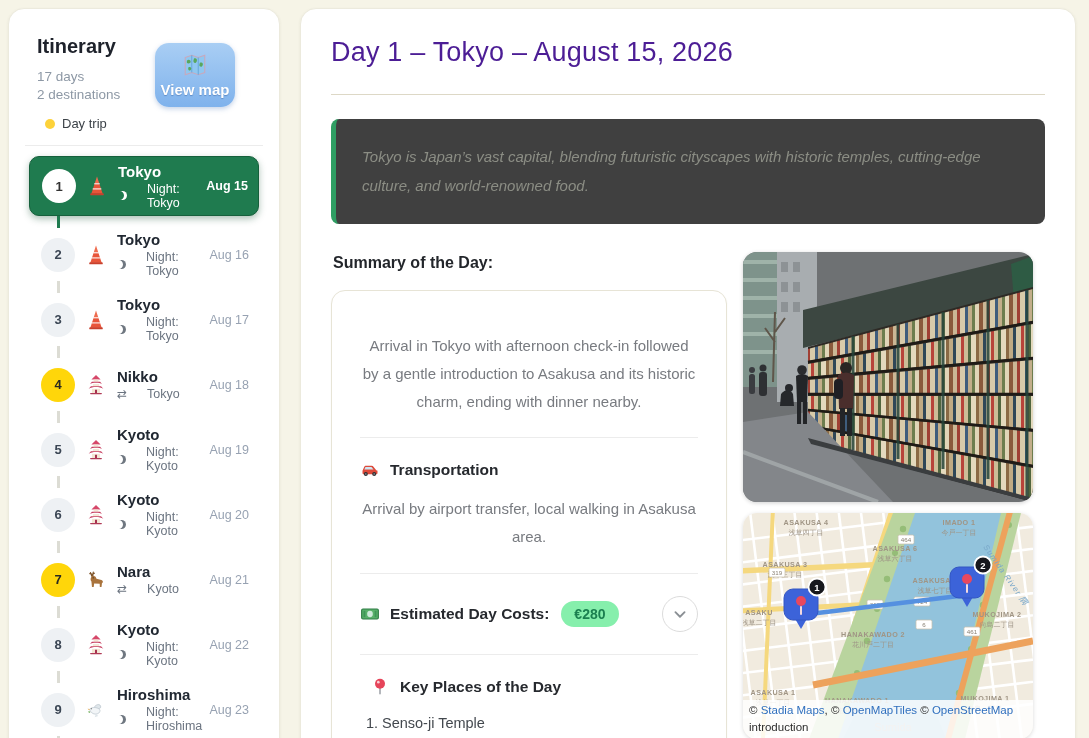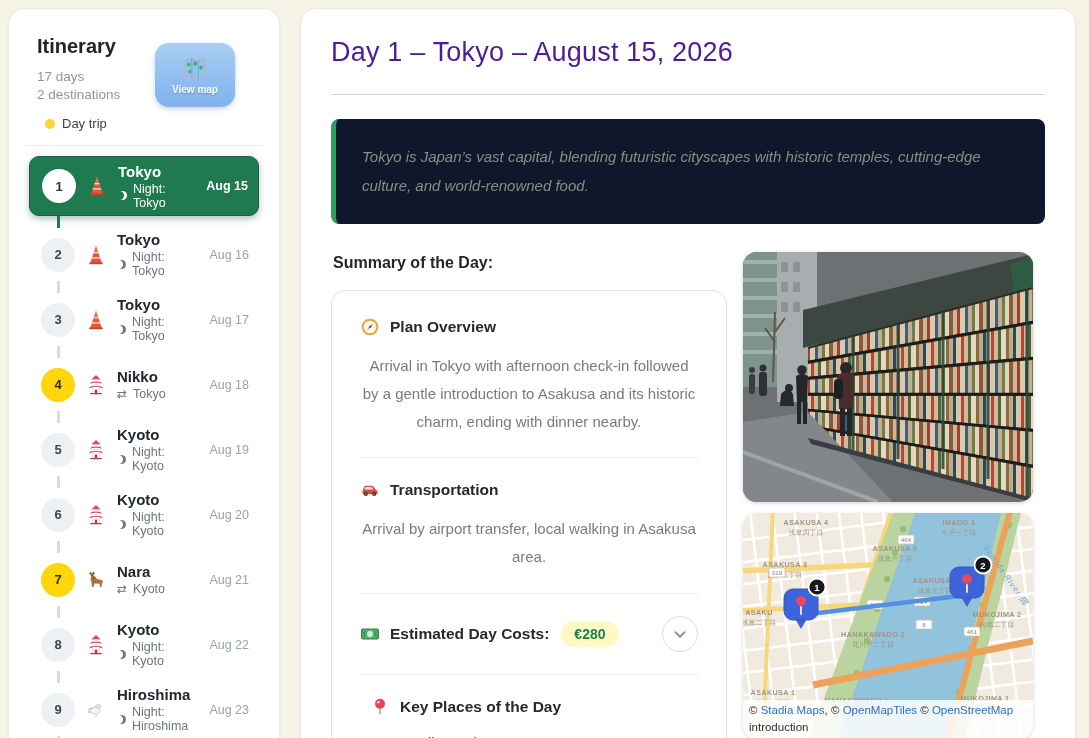--- a/index.html
+++ b/index.html
@@ -16,60 +16,60 @@
   .card { background:#fff; border:1px solid #eceadd; border-radius:16px; box-shadow:0 1px 3px rgba(80,75,40,.08); }
 
   
   .sidebar { position:absolute; left:8px; top:8px; width:272px; height:756px; padding:26px 20px 10px 20px; }
   .sb-head { position:relative; padding-left:8px; }
   .sb-title { font-size:20px; font-weight:700; color:#1e222b; }
   .sb-stats { margin-top:10px; font-size:13.5px; color:#8d98a5; line-height:1.35; }
   .view-map-btn { position:absolute; right:24px; top:8px; width:80px; height:64px; border:0; border-radius:14px;
     background:linear-gradient(180deg,#a9cef4,#7fb2ec); display:flex; flex-direction:column; align-items:center; justify-content:center;
     gap:3px; cursor:pointer; box-shadow:0 2px 5px rgba(90,130,190,.35); }
-  .view-map-btn .vm-label { color:#fff; font-weight:700; font-size:10px; text-shadow:0 1px 1px rgba(40,80,140,.4); }
+  .view-map-btn .vm-label { color:#fff; font-weight:700; font-size:15px; text-shadow:0 1px 1px rgba(40,80,140,.4); }
   .legend { display:flex; align-items:center; gap:7px; margin:12px 0 0 8px; font-size:13px; color:#3c4248; }
   .legend .dot { width:10px; height:10px; border-radius:50%; background:#fdd23a; }
   .sb-divider { border:0; border-top:1px solid #ececec; margin:14px -4px 10px -4px; }
 
   .dest-item { display:flex; align-items:center; gap:10px; padding:0 10px 0 12px; height:53px; border-radius:10px; cursor:pointer; }
   .dest-item.selected { background:#1f7b4f; height:60px; border:1px solid #16603c; box-shadow:0 3px 7px rgba(20,80,50,.35); }
   .num { width:34px; height:34px; border-radius:50%; background:#eef1f4; flex:none;
     display:flex; align-items:center; justify-content:center; font-size:13px; font-weight:700; color:#3b4654; }
   .dest-item.day-trip .num { background:#ffd60a; color:#2a2a20; }
   .dest-item.selected .num { background:#fff; color:#333; }
   .ci { width:22px; height:22px; flex:none; }
   .txt { flex:1; min-width:0; }
   .city { font-size:15px; font-weight:700; color:#212832; }
-  .sub { display:flex; align-items:center; gap:6px; font-size:12.5px; color:#6b7480; margin-top:2px; }
+  .sub { display:flex; align-items:center; gap:20px; font-size:12.5px; color:#6b7480; margin-top:2px; }
   .moon { width:9px; height:9px; border-radius:50%; box-shadow:inset -3px 0 0 0 #6f7780; flex:none; }
   .arrows { font-size:12px; color:#6b7480; }
   .dest-item.selected .city, .dest-item.selected .sub, .dest-item.selected .arrows { color:#fff; }
   .dest-item.selected .moon { box-shadow:inset -3px 0 0 0 #fff; }
   .date { margin-left:auto; font-size:12.5px; color:#97a2b2; white-space:nowrap; }
   .dest-item.selected .date { color:#fff; font-weight:700; }
   .connector { width:3px; height:12px; background:#dcdcd4; margin-left:28px; }
   .connector.green { background:#1f7b4f; }
 
   
   .main { position:absolute; left:300px; top:8px; width:776px; height:756px; padding:28px 30px; }
   .page-title { font-size:27px; font-weight:400; color:#4c1d95; letter-spacing:.2px; }
   .title-divider { border:0; border-top:1px solid #ddd8c6; margin:26px 0 0 0; }
-  .quote { margin-top:24px; background:#0f172a; border-left:5px solid #2f9e63; border-radius:8px;
+  .quote { margin-top:24px; background:#404040; border-left:5px solid #2f9e63; border-radius:8px;
     padding:24px 26px; font-style:italic; font-size:15px; color:#8b8d84; line-height:1.9; }
   .columns { display:flex; gap:16px; margin-top:28px; align-items:flex-start; }
   .left-col { flex:1; min-width:0; }
   .summary-heading { font-size:16px; font-weight:700; color:#23262b; margin:2px 0 18px 2px; }
   .summary-card { border:1px solid #e7e4d6; border-radius:14px; background:#fff; padding:26px 28px 24px 28px; box-shadow:0 1px 2px rgba(80,75,40,.05); }
   .section-title { display:flex; align-items:center; gap:10px; font-size:15.5px; font-weight:700; color:#26292e; }
   .si { width:20px; height:20px; flex:none; }
   .section-body { margin-top:15px; font-size:15px; color:#787b80; line-height:1.85;text-align:center; }
   .sec-div { border:0; border-top:1px solid #ececec; margin:22px 0; }
   .costs-row { display:flex; align-items:center; gap:12px;justify-content:center; }
-  .cost-badge { background:#fef9c3; color:#1b8050; font-weight:700; font-size:14px; border-radius:999px; padding:5px 13px; }
+  .cost-badge { background:#86efac; color:#1b8050; font-weight:700; font-size:14px; border-radius:999px; padding:5px 13px; }
   .chev-btn { margin-left:auto; width:36px; height:36px; border-radius:50%; background:#fff; border:1px solid #dcdcdc; cursor:pointer;
     display:flex; align-items:center; justify-content:center; }
   .places-title { padding-left:10px; }
   .places-list { margin:13px 0 2px 5px; padding-left:17px; font-size:14.5px; color:#43484e; line-height:1.85; }
 
   .right-col { width:302px; flex:none; }
   .photo-card { width:290px; height:250px; border-radius:14px; overflow:hidden; box-shadow:0 1px 4px rgba(0,0,0,.18); }
   .map-card { width:290px; height:226px; margin-top:11px; border-radius:14px; overflow:hidden; position:relative; box-shadow:0 1px 4px rgba(0,0,0,.15); }
   .map-attr { position:absolute; left:0; bottom:0; width:100%; background:rgba(255,255,255,.85);
     font-size:11.5px; line-height:1.5; padding:2px 6px 3px 6px; color:#2d2d2d; }
@@ -339,26 +339,20 @@
   <h1 class="page-title">Day 1 – Tokyo – August 15, 2026</h1>
   <hr class="title-divider">
   <div class="quote">Tokyo is Japan’s vast capital, blending futuristic cityscapes with historic temples, cutting-edge culture, and world-renowned food.</div>
 
   <div class="columns">
     <div class="left-col">
       <div class="summary-heading">Summary of the Day:</div>
       <div class="summary-card">
 
         <section>
-          <div class="section-title">
-            <svg class="si">
-                <use href="#sym-compass-icon"></use>
-              </svg>
-            <span>Plan Overview</span>
-          </div>
           <p class="section-body">Arrival in Tokyo with afternoon check-in followed by a gentle introduction to Asakusa and its historic charm, ending with dinner nearby.</p>
         </section>
 
         <hr class="sec-div">
 
         <section>
           <div class="section-title">
             <svg class="si">
                 <use href="#sym-car-icon"></use>
               </svg>

